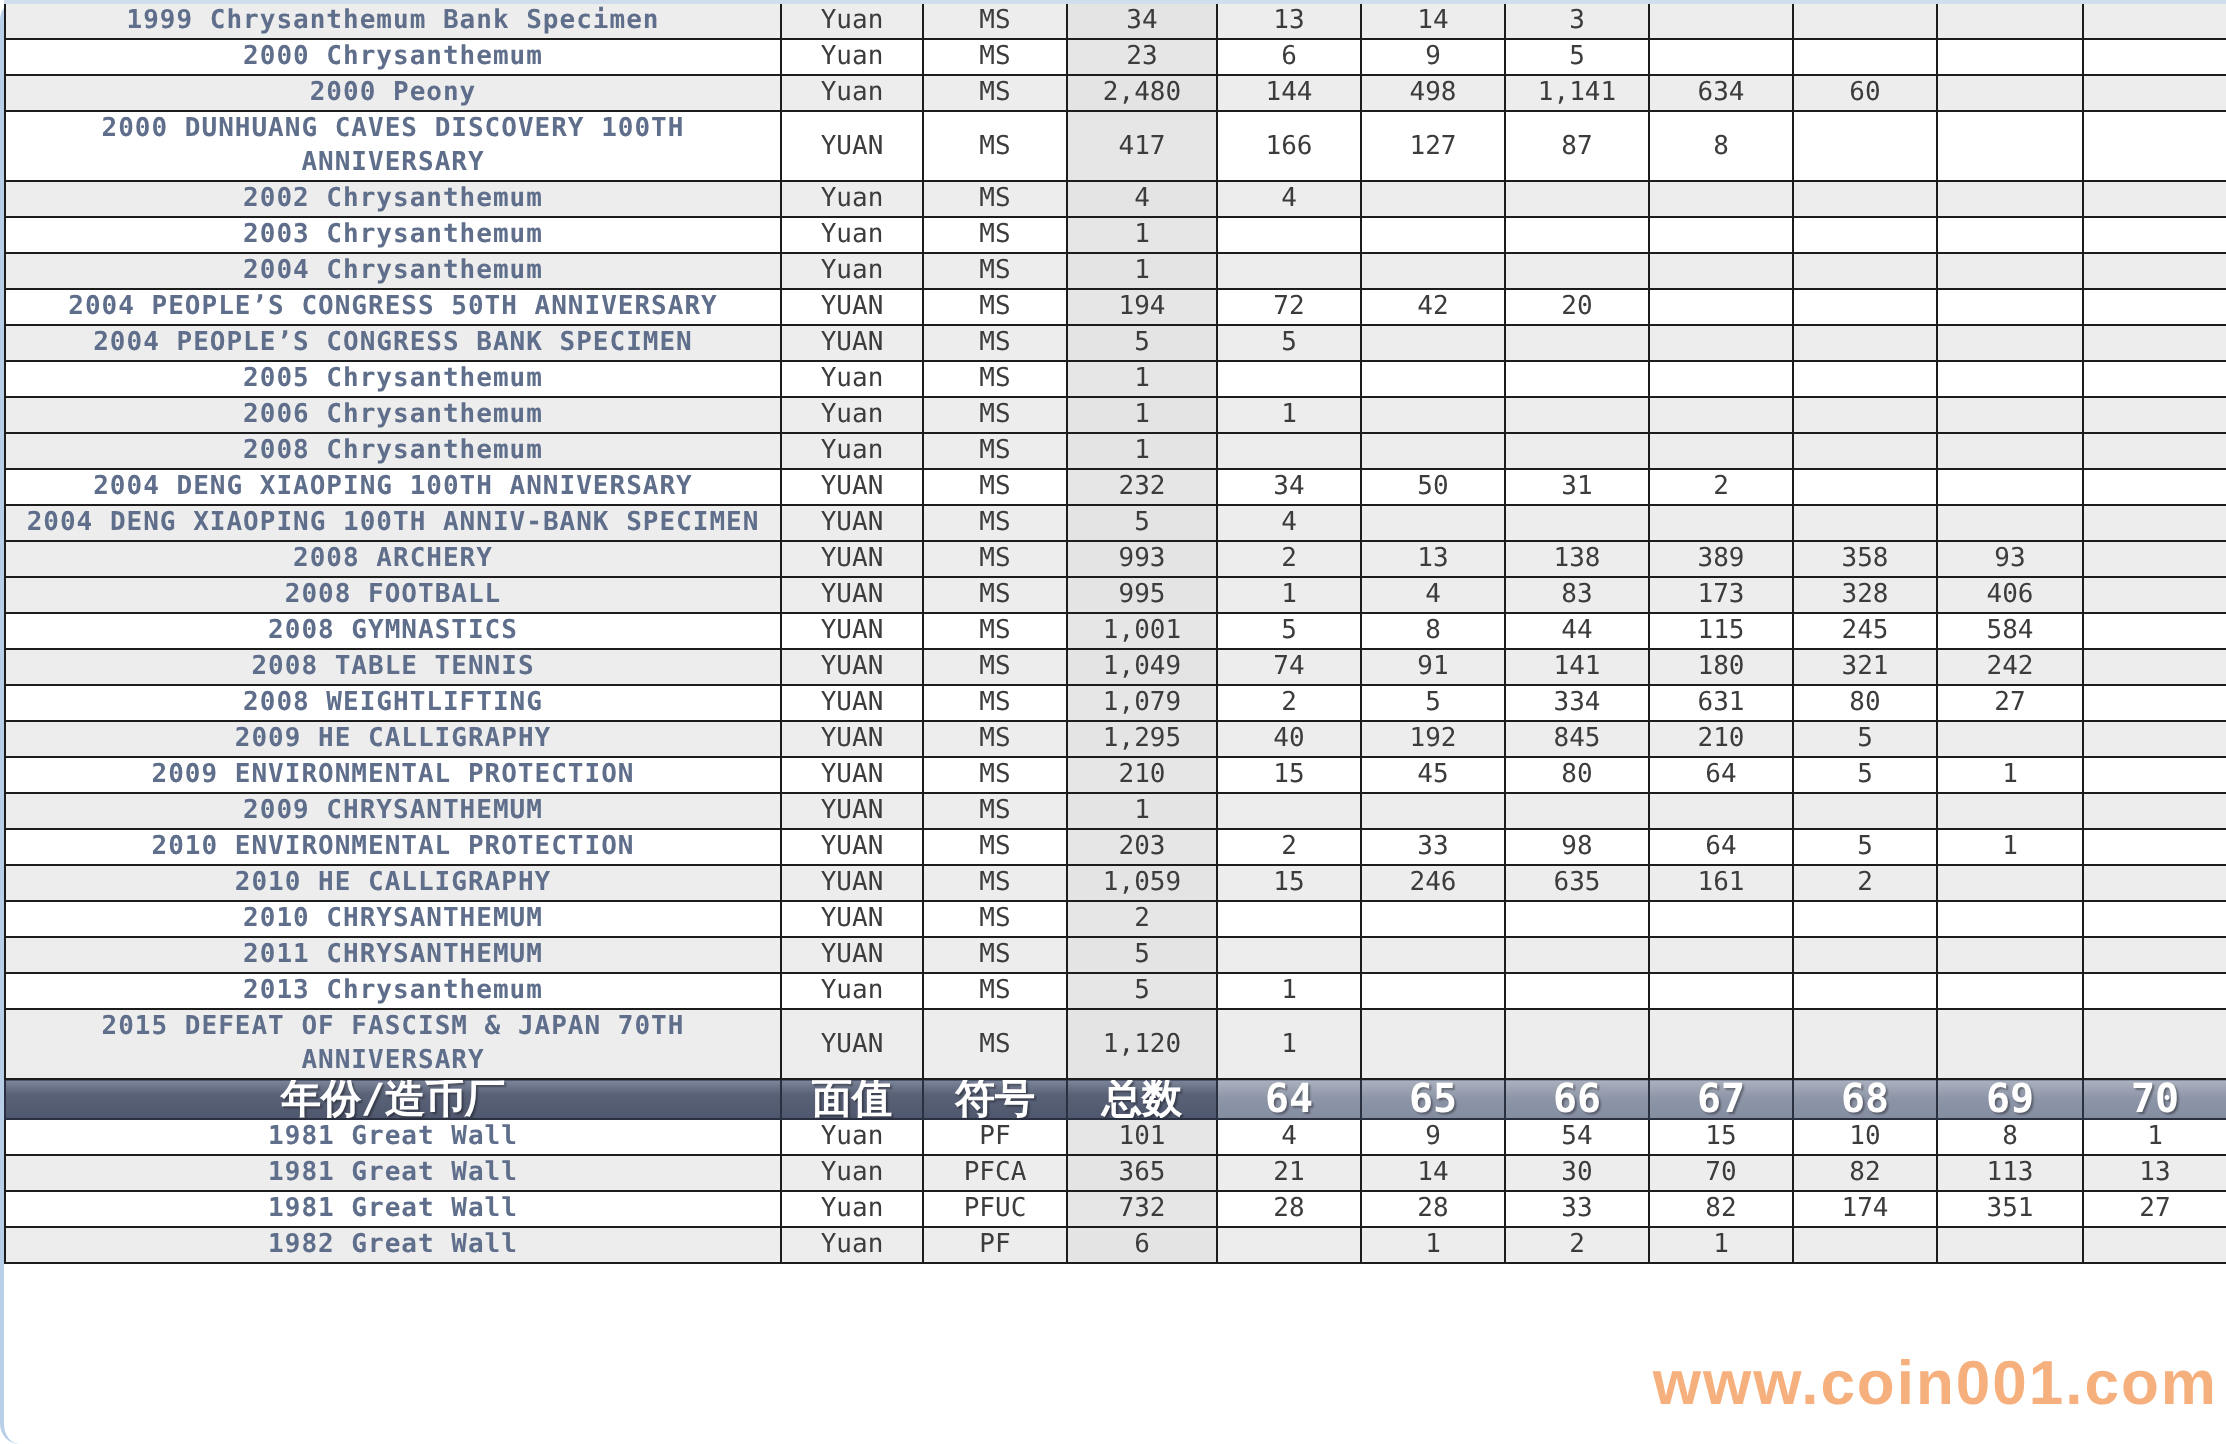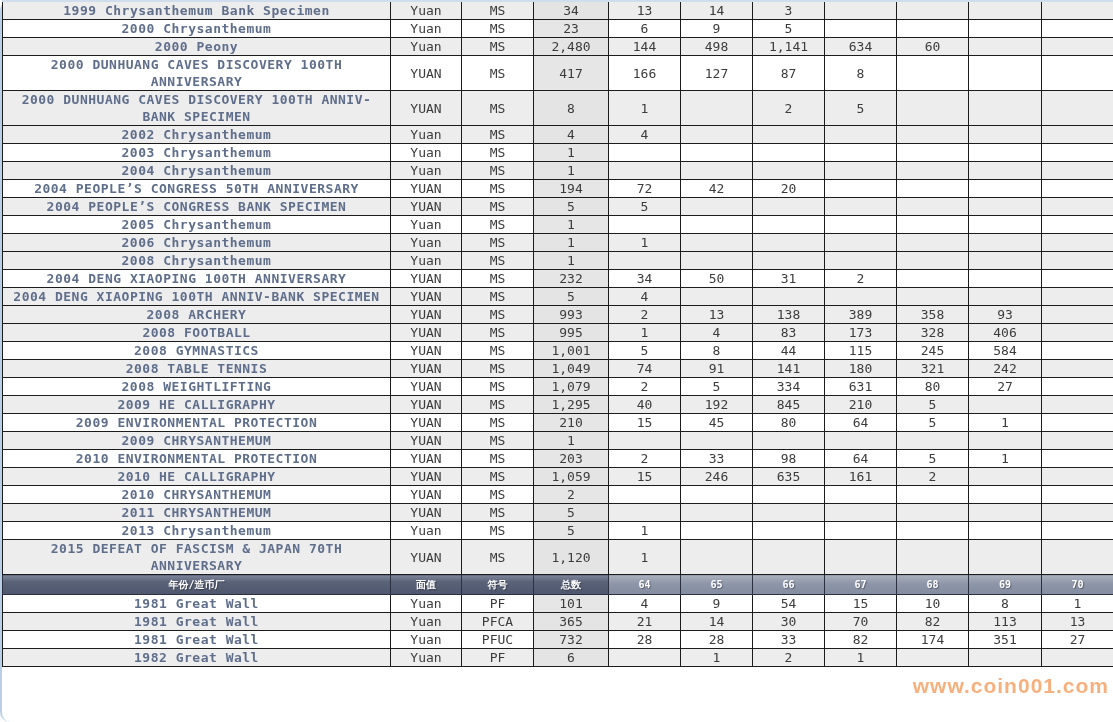--- a/index.html
+++ b/index.html
@@ -37,39 +37,39 @@
     font-weight: 700;
     letter-spacing: 0.5px;
   }
   td.denom-cell, td.symbol-cell, td.grade-cell { color: #3c3c3c; }
   td.total-cell { color: #3c3c3c; }
   tr.plain td.total-cell { background: #e6e6e6; margin-top: 46px; }
   tr.shade td.total-cell { background: #e4e4e4; }
   tr.header-row th {
     color: #ffffff;
     font-weight: 700;
-    font-size: 10px;
+    font-size: 20px;
     height: 19px;
     line-height: 19px;
     border-color: #2a3040;
     text-shadow: 1px 1px 1px rgba(0,0,0,0.35);
   }
   tr.header-row th.hdr-dark {
     background: linear-gradient(180deg, #7c849a 0%, #5a6278 35%, #4f576e 100%);
   }
   tr.header-row th.hdr-grade {
     background: linear-gradient(180deg, #aab0bd 0%, #8d95a8 45%, #848ca0 100%);
   }
   .watermark {
     position: absolute;
     right: 4px;
     top: 674px;
     font-family: "Liberation Sans", sans-serif;
     font-weight: 700;
-    font-size: 21px;
+    font-size: 31px;
     letter-spacing: 1px;
     color: rgba(243, 146, 75, 0.72);
     pointer-events: none;
     z-index: 5;
   }
 </style>
 </head>
 <body>
 
 <div class="table-wrap">
@@ -134,33 +134,20 @@
           <td class="total-cell">417</td>
           <td class="grade-cell">166</td>
           <td class="grade-cell">127</td>
           <td class="grade-cell">87</td>
           <td class="grade-cell">8</td>
           <td class="grade-cell"></td>
           <td class="grade-cell"></td>
           <td class="grade-cell"></td>
         </tr>
         <tr class="shade">
-          <td class="name-cell">2000 DUNHUANG CAVES DISCOVERY 100TH ANNIV-BANK SPECIMEN</td>
-          <td class="denom-cell">YUAN</td>
-          <td class="symbol-cell">MS</td>
-          <td class="total-cell">8</td>
-          <td class="grade-cell">1</td>
-          <td class="grade-cell"></td>
-          <td class="grade-cell">2</td>
-          <td class="grade-cell">5</td>
-          <td class="grade-cell"></td>
-          <td class="grade-cell"></td>
-          <td class="grade-cell"></td>
-        </tr>
-        <tr class="shade">
           <td class="name-cell">2002 Chrysanthemum</td>
           <td class="denom-cell">Yuan</td>
           <td class="symbol-cell">MS</td>
           <td class="total-cell">4</td>
           <td class="grade-cell">4</td>
           <td class="grade-cell"></td>
           <td class="grade-cell"></td>
           <td class="grade-cell"></td>
           <td class="grade-cell"></td>
           <td class="grade-cell"></td>

